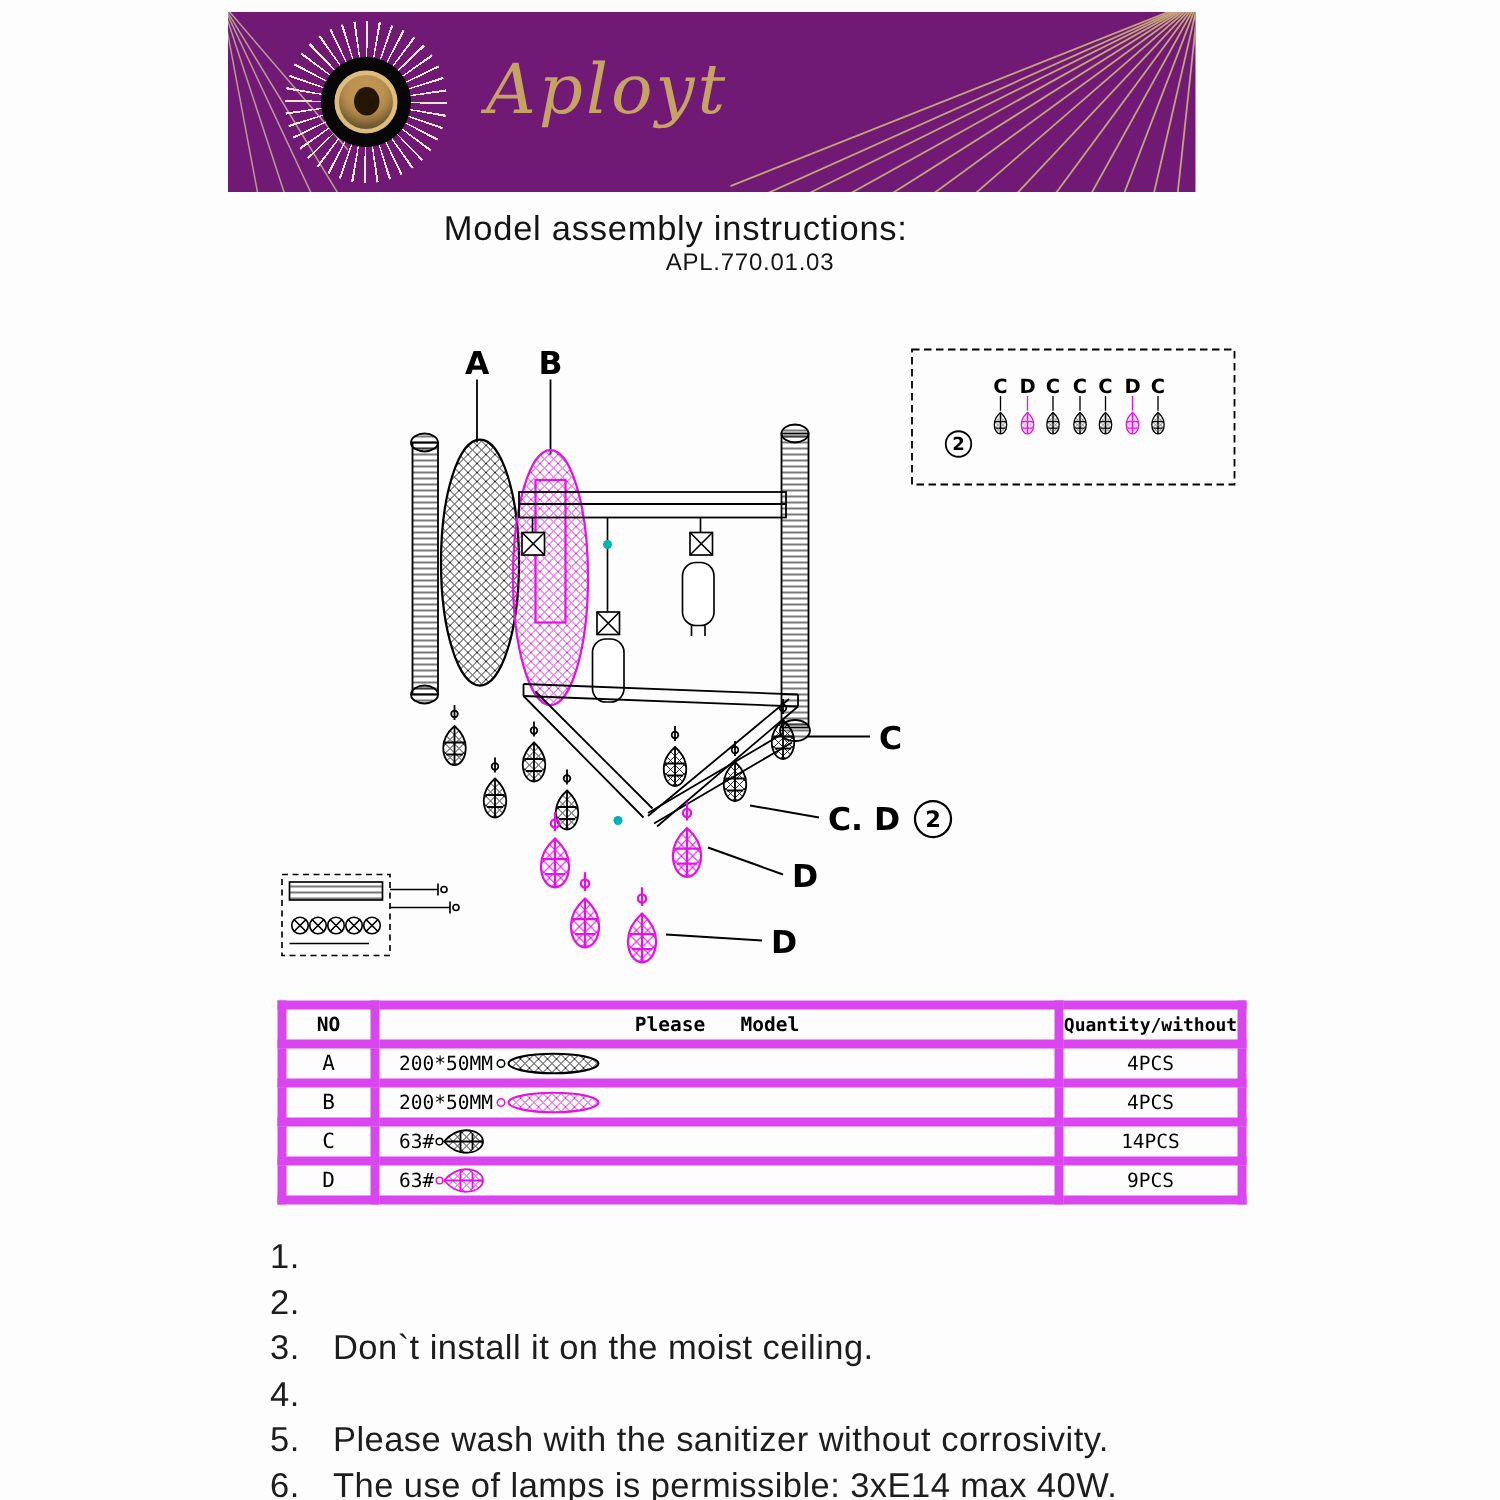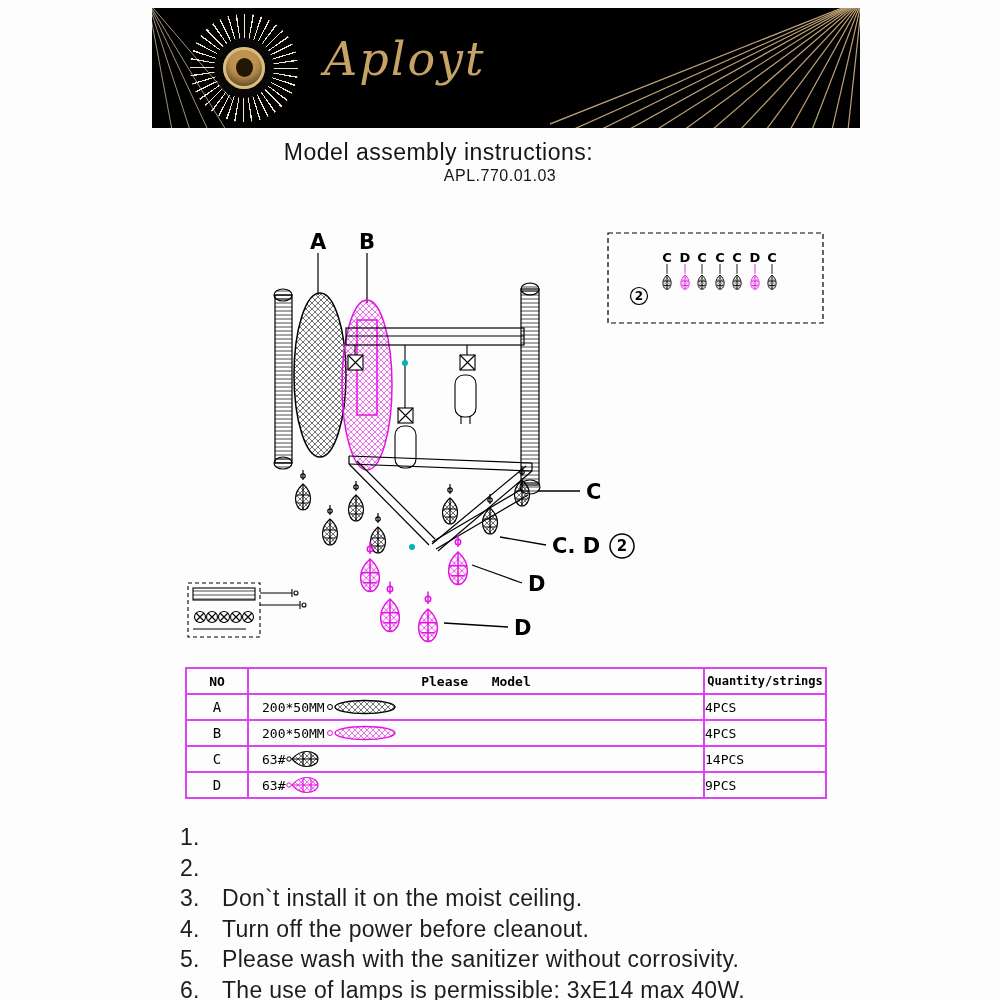--- a/index.html
+++ b/index.html
@@ -1,59 +1,59 @@
 <!DOCTYPE html>
 <html><head>
 <meta charset="utf-8">
 <style>
   * { margin:0; padding:0; box-sizing:border-box; }
   html,body { background:#ffffff; }
   .page { position:relative; width:1000px; height:1000px; background:#fdfdfd;
           font-family:"Liberation Sans", sans-serif; overflow:hidden; }
 
   
-  .banner { position:absolute; left:152px; top:8px; width:708px; height:120px;
-            background:#000000; overflow:hidden; }
+  .banner { position:absolute; left:152px; top:8px; width:645px; height:120px;
+            background:#701a75; overflow:hidden; }
   .sunburst { position:absolute; left:38px; top:6px; width:108px; height:108px; }
   .sb-rays { position:absolute; inset:0; border-radius:50%;
              background:repeating-conic-gradient(#efe6cf 0deg 1.6deg, rgba(0,0,0,0) 1.6deg 9deg); }
   .sb-mask { position:absolute; left:24px; top:24px; width:60px; height:60px;
              border-radius:50%; background:#070707; }
   .sb-hub  { position:absolute; left:33px; top:33px; width:42px; height:42px; border-radius:50%;
              background:#bf9451; box-shadow: inset 0 0 0 3px #dcbd7e, inset 0 -7px 10px rgba(0,0,0,.55); }
   .sb-core { position:absolute; left:46px; top:44px; width:17px; height:19px;
              border-radius:50%; background:#241604; }
   .brand { position:absolute; left:172px; top:24px; font-family:"DejaVu Serif", serif;
            font-style:italic; font-size:46px; color:#c6a264; letter-spacing:2px; }
   .fan-right { position:absolute; right:0; top:0; }
   .fan-left  { position:absolute; left:0; top:0; }
 
   
-  .title { position:absolute; left:0; width:877px; top:139px; text-align:center;
+  .title { position:absolute; left:12px; width:877px; top:139px; text-align:center;
            font-size:23px; color:#151515; letter-spacing:.5px; }
   .model { position:absolute; left:0; width:1000px; top:167px; text-align:center;
            font-size:16px; color:#151515; letter-spacing:.5px; }
 
   
   .diagram { position:absolute; left:150px; top:225px; width:700px; height:440px; }
   .diagram text { font-family:"DejaVu Sans", sans-serif; font-weight:bold; fill:#000; }
   .diagram text.big { font-size:21px; }
   .diagram text.mid { font-size:15px; text-anchor:middle; }
   .diagram .inset-letters text { font-size:13px; text-anchor:middle; }
   .diagram text.circnum { font-size:12px; text-anchor:middle; }
 
   
   .crystal-table { position:absolute; left:185px; top:667px; width:640px;
                    border-collapse:collapse; table-layout:fixed;
                    font-family:"DejaVu Sans Mono", monospace; color:#000; }
-  .crystal-table th, .crystal-table td { border:2px solid #d946ef; height:26px; padding:0; }
+  .crystal-table th, .crystal-table td { border:6px solid #d946ef; height:26px; padding:0; }
   .crystal-table th { font-size:13px; font-weight:bold; white-space:pre; text-align:center; }
   .crystal-table th.qty-h { font-size:12px; }
   td.no-cell  { text-align:center; font-size:14px; }
-  td.qty-cell { text-align:left; font-size:13px;margin-top:20px; }
+  td.qty-cell { text-align:center; font-size:13px;margin-top:20px; }
   td.model-cell { padding-left:13px; }
   .model-inner { display:flex; align-items:center; }
   .size-txt { font-size:13px; white-space:pre; }
   .tbl-icon { display:block; }
 
   
   .instructions { position:absolute; left:180px; top:822px; }
   .ins-item { display:flex; font-size:23px; color:#1d1d1d; line-height:30.5px; letter-spacing:.3px; }
   .ins-item .num { width:42px; flex:none; }
 </style>
@@ -334,21 +334,21 @@
   <table class="crystal-table">
     <colgroup>
         <col style="width:62px">
         <col style="width:456px">
         <col style="width:122px">
       </colgroup>
     <thead>
       <tr>
         <th>NO</th>
         <th>Please   Model</th>
-        <th class="qty-h">Quantity/strings</th>
+        <th class="qty-h">Quantity/without</th>
       </tr>
     </thead>
     <tbody>
       <tr>
         <td class="no-cell">A</td>
         <td class="model-cell">
           <div class="model-inner">
             <span class="size-txt">200*50MM</span>
             <svg class="tbl-icon" width="72" height="18" viewBox="0 0 72 18">
               <circle cx="5" cy="9" r="2.5" fill="none" stroke="#000"></circle>
@@ -406,21 +406,20 @@
     </div>
     <div class="ins-item">
       <span class="num">2.</span>
     </div>
     <div class="ins-item">
       <span class="num">3.</span>
       <span class="txt">Don`t install it on the moist ceiling.</span>
     </div>
     <div class="ins-item">
       <span class="num">4.</span>
-      <span class="txt">Turn off the power before cleanout.</span>
     </div>
     <div class="ins-item">
       <span class="num">5.</span>
       <span class="txt">Please wash with the sanitizer without corrosivity.</span>
     </div>
     <div class="ins-item">
       <span class="num">6.</span>
       <span class="txt">The use of lamps is permissible: 3xE14 max 40W.</span>
     </div>
   </div>

